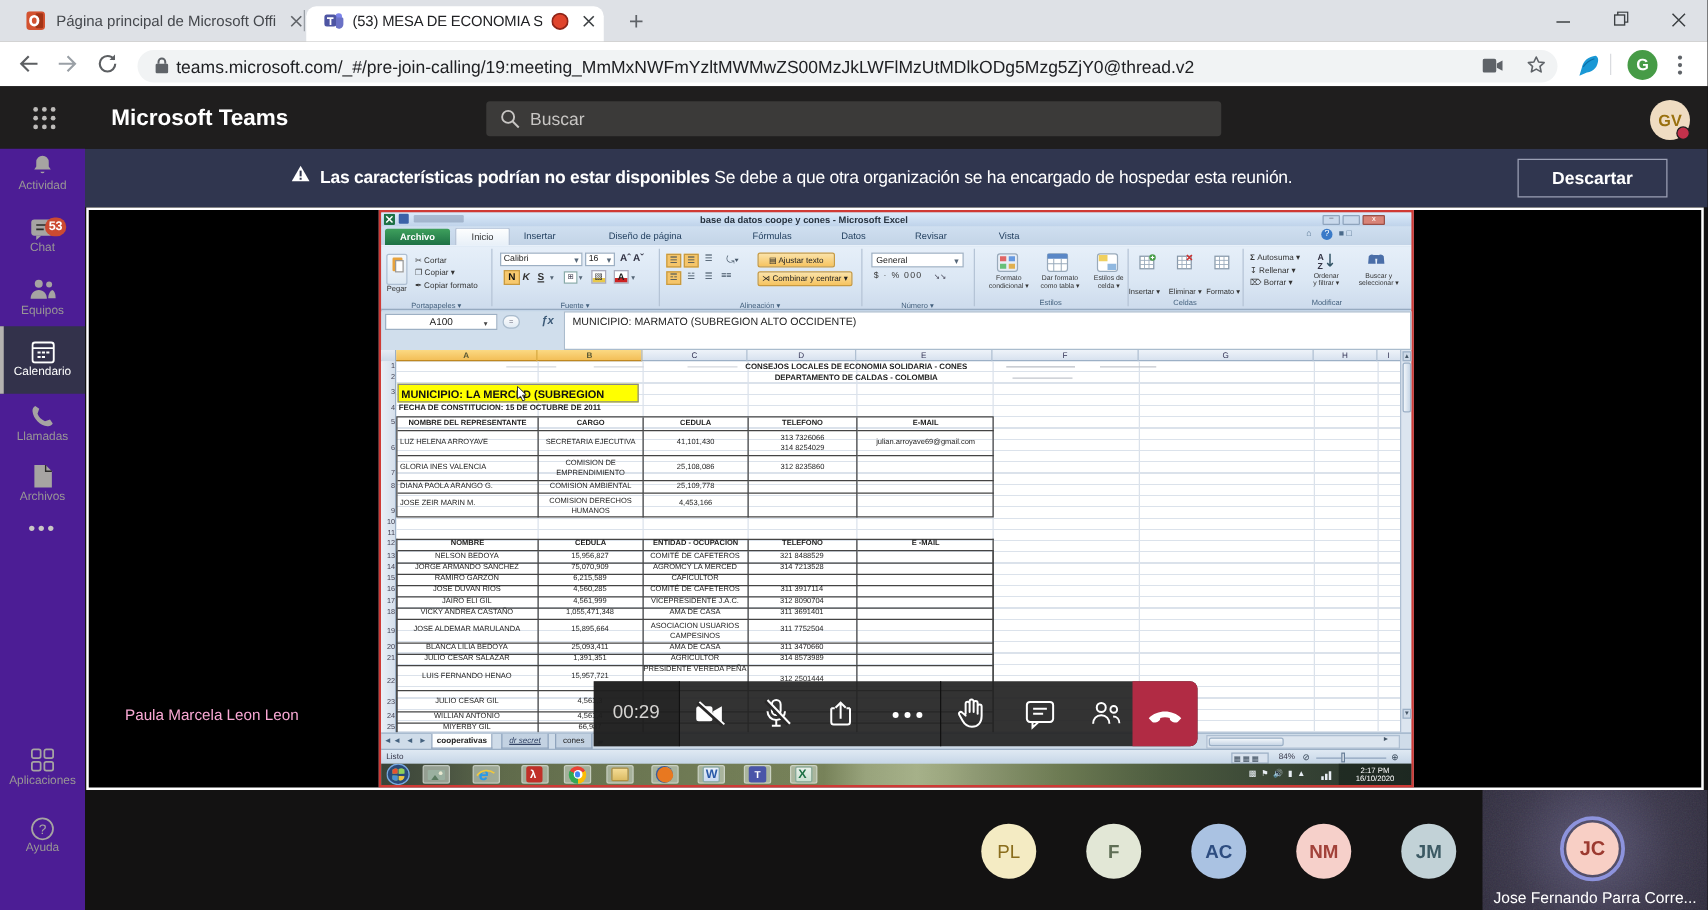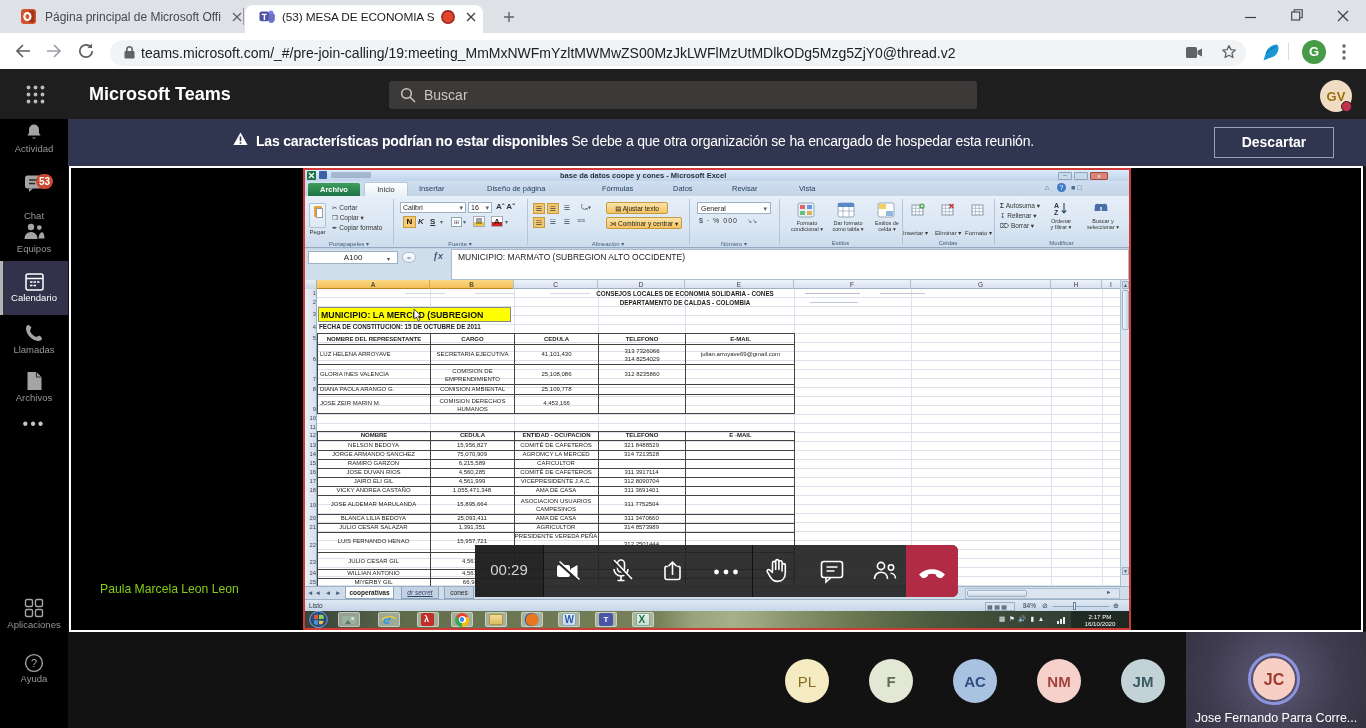--- a/index.html
+++ b/index.html
@@ -126,35 +126,35 @@
   <svg class="ab" style="left:400px;top:18px" width="16" height="16" viewBox="0 0 16 16">
         <circle cx="6.5" cy="6.5" r="4.8" fill="none" stroke="#c8c6c4" stroke-width="1.5"></circle>
         <path d="M10.2 10.2L15 15" stroke="#c8c6c4" stroke-width="1.5"></path>
       </svg>
   <div class="ab" style="left:424px;top:18px;font-size:14px;color:#c8c6c4">Buscar</div>
   <div class="ab" style="left:1320px;top:11px;width:32px;height:32px;border-radius:50%;background:#efdcc2"></div>
   <div class="ab" style="left:1320px;top:20px;width:32px;text-align:center;font-size:13px;font-weight:bold;color:#99700f">GV</div>
   <div class="ab" style="left:1341px;top:32px;width:11px;height:11px;border-radius:50%;background:#c4314b;border:1.5px solid #1f1e1e"></div>
 </div>
 
-<div class="ab" style="left:0;top:119px;width:68px;height:609px;background:#000000;color:#999795">
+<div class="ab" style="left:0;top:119px;width:68px;height:609px;background:#4c1d95;color:#999795">
   <div class="ab" style="left:0;top:0;width:68px;height:52px;text-align:center">
     <svg style="margin:3px auto 0" width="20" height="20" viewBox="0 0 20 20">
           <path d="M10 2.5a5 5 0 0 1 5 5v3.6l1.6 2.4H3.4L5 11.1V7.5a5 5 0 0 1 5-5z" fill="#a6a4a2"></path>
           <path d="M8.3 15.4a1.8 1.8 0 0 0 3.4 0z" fill="#a6a4a2"></path>
         </svg>
     <div style="font-size:9.5px;margin-top:1px">Actividad</div>
   </div>
   <div class="ab" style="left:0;top:52px;width:68px;height:52px;text-align:center">
     <svg style="margin:3px auto 0" width="20" height="19" viewBox="0 0 20 19">
           <rect x="1" y="1.5" width="17" height="13" rx="2.5" fill="#a6a4a2"></rect>
           <path d="M5 14.5v3.5l4-3.5z" fill="#a6a4a2"></path>
           <path d="M5 6h9M5 9.5h6" stroke="#2b2a29" stroke-width="1.3"></path>
         </svg>
-    <div style="font-size:9.5px;margin-top:17px">Chat</div>
+    <div style="font-size:9.5px;margin-top:0px">Chat</div>
     <div class="ab" style="left:36px;top:3px;min-width:17px;height:15px;border-radius:8px;background:#cc4a31;color:#fff;font-size:10px;font-weight:bold;line-height:15px;text-align:center">53</div>
   </div>
   <div class="ab" style="left:0;top:100px;width:68px;height:52px;text-align:center">
     <svg style="margin:4px auto 0" width="24" height="19" viewBox="0 0 24 19">
           <circle cx="9" cy="4" r="3.2" fill="#a6a4a2"></circle>
           <circle cx="17.3" cy="4.6" r="2.4" fill="#a6a4a2"></circle>
           <path d="M2.5 16c0-4 2.6-7 6.5-7s6.5 3 6.5 7z" fill="#a6a4a2"></path>
           <path d="M16.5 15.5c.2-3.4 1.4-5.8 3.4-6.6 1.6.8 2.6 2.8 2.6 6.6z" fill="#a6a4a2"></path>
         </svg>
     <div style="font-size:9.5px;margin-top:1px">Equipos</div>
@@ -196,21 +196,21 @@
           <circle cx="10" cy="10" r="8.4" fill="none" stroke="#a6a4a2" stroke-width="1.4"></circle>
           <text x="10" y="14" text-anchor="middle" font-family="Liberation Sans" font-size="11" fill="#a6a4a2">?</text>
         </svg>
     <div style="font-size:9.5px;margin-top:0px">Ayuda</div>
   </div>
 </div>
 
 <div class="ab" style="left:68px;top:166px;width:1298px;height:562px;background:#131212"></div>
 
 <div class="ab" style="left:69px;top:166px;width:1294px;height:466px;background:#000;border:2px solid #fff"></div>
-<div class="ab" style="left:100px;top:582px;font-size:12.2px;color:#84cc16">Paula Marcela Leon Leon</div>
+<div class="ab" style="left:100px;top:565px;font-size:12.2px;color:#f9a8d4">Paula Marcela Leon Leon</div>
 
 <div class="ab" style="left:303px;top:168px;width:828px;height:462px;background:#c3d4e7;border:2px solid #cf3a35;filter:blur(0.35px)">
 
   <div class="ab" style="left:0;top:0;width:824px;height:11px;background:linear-gradient(#dcebfb,#bfd3ea)">
     <svg class="ab" style="left:2px;top:1px" width="9" height="9" viewBox="0 0 9 9">
           <rect width="9" height="9" rx="1" fill="#1e7145"></rect>
           <path d="M2 2l5 5M7 2L2 7" stroke="#fff" stroke-width="1.2"></path>
         </svg>
     <div class="ab" style="left:14px;top:1px;width:8px;height:8px;background:#3a62a8;border-radius:1px"></div>
     <div class="ab" style="left:26px;top:2px;width:40px;height:6px;background:rgba(90,110,140,.35);border-radius:1px"></div>

